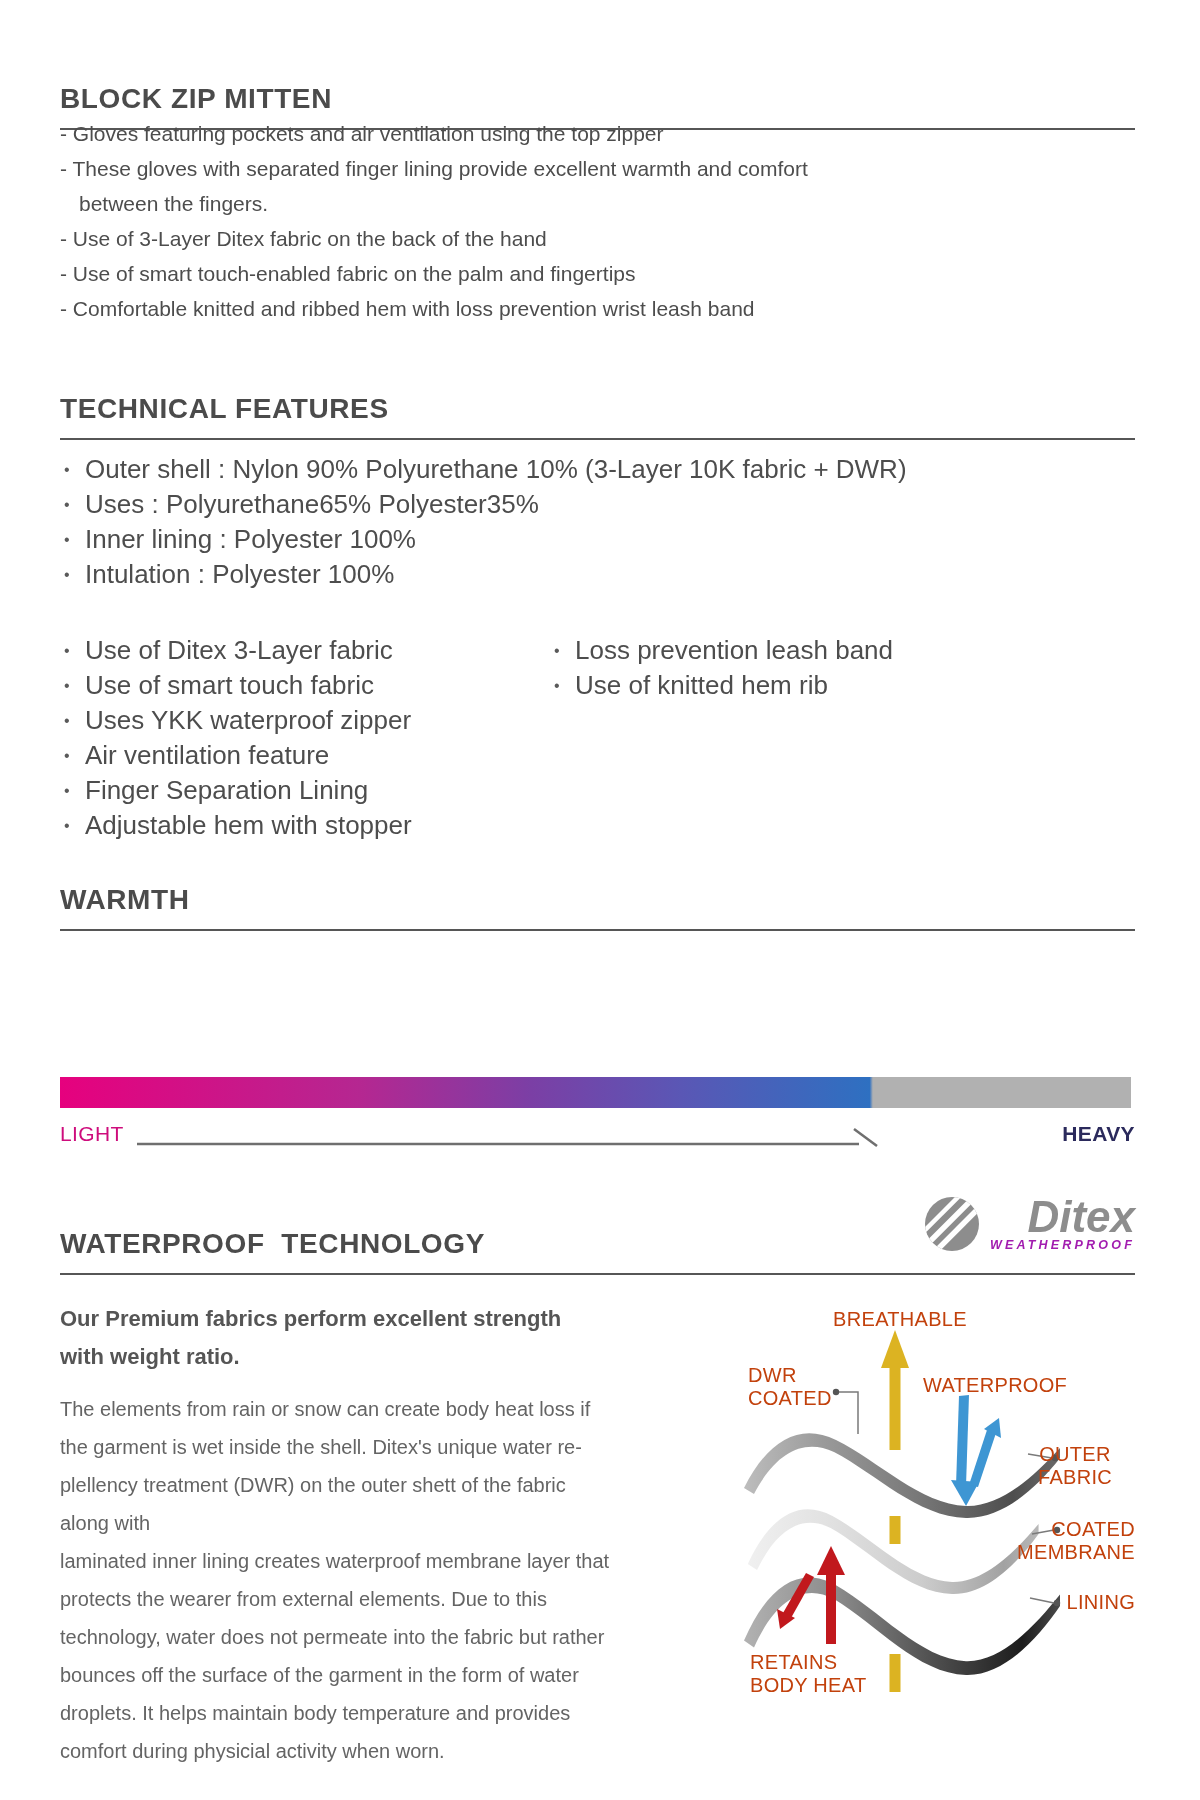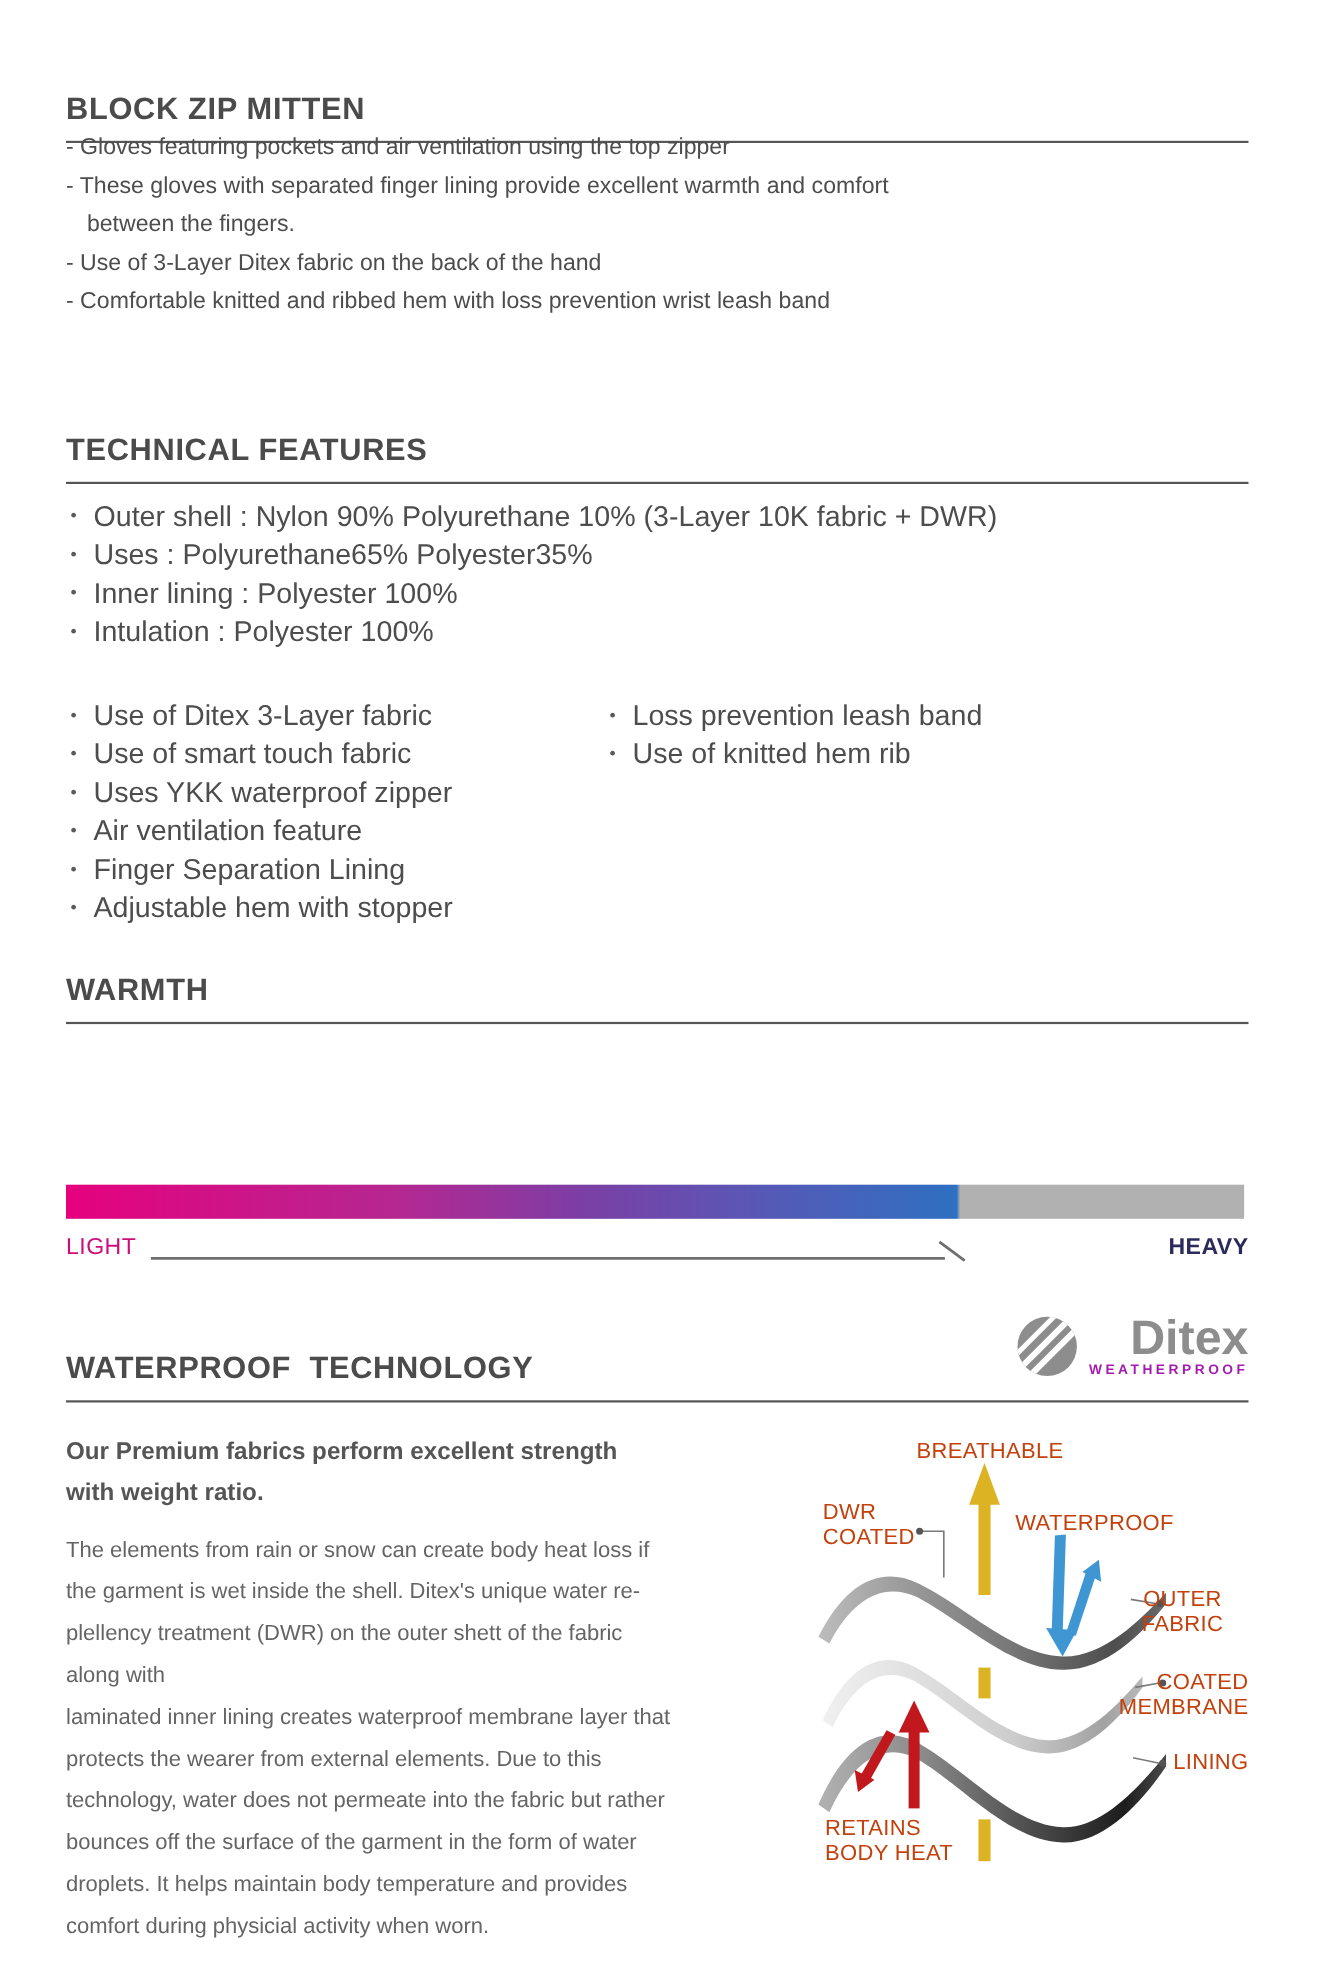--- a/index.html
+++ b/index.html
@@ -38,21 +38,21 @@
   #lightLabel{
     position:absolute;left:60px;top:1122px;
     font-size:21px;font-weight:normal;color:#ce0c7c;letter-spacing:0.4px;
   }
   #heavyLabel{
     position:absolute;right:65px;top:1122px;text-align:right;
     font-size:21px;font-weight:bold;color:#2b2a5c;letter-spacing:0.4px;
   }
   #warmthLine{position:absolute;left:137px;top:1127px;}
   #ditexLogo{
-    position:absolute;right:65px;top:1196px;display:flex;align-items:center;gap:10px;
+    position:absolute;right:65px;top:1196px;display:flex;align-items:center;gap:10px;font-style:italic;
   }
   .ditex-text{display:flex;flex-direction:column;align-items:flex-end;}
   .ditex-name{
     font-size:44px;font-weight:bold;color:#8d8d8d;line-height:42px;letter-spacing:0px;
   }
   .ditex-tag{
     font-size:12.5px;font-weight:bold;color:#a21caf;letter-spacing:3.2px;
     margin-top:0px;text-align:right;
   }
   #wpIntro{
@@ -82,20 +82,21 @@
 
 <div class="canvas">
 
   <div class="sec-title" style="top:58px;margin-top:25px;">BLOCK ZIP MITTEN</div>
 
   <div class="dash-list">
       <div class="dash-item">- Gloves featuring pockets and air ventilation using the top zipper</div>
       <div class="dash-item">- These gloves with separated finger lining  provide excellent warmth and comfort
 between the fingers.</div>
       <div class="dash-item">- Use of 3-Layer Ditex fabric on the back of the hand</div>
+      <div class="dash-item">- Use of smart touch-enabled fabric on the palm and fingertips</div>
       <div class="dash-item">- Comfortable knitted and ribbed hem with loss prevention wrist leash band</div>
     </div>
 
   <div class="sec-title" style="top:393px;">TECHNICAL FEATURES</div>
 
   <div id="materials" class="bul-list">
       <div class="bul-item">Outer shell : Nylon 90% Polyurethane 10% (3-Layer 10K fabric + DWR)</div>
       <div class="bul-item">Uses : Polyurethane65% Polyester35%</div>
       <div class="bul-item">Inner lining : Polyester 100%</div>
       <div class="bul-item">Intulation : Polyester 100%</div>

